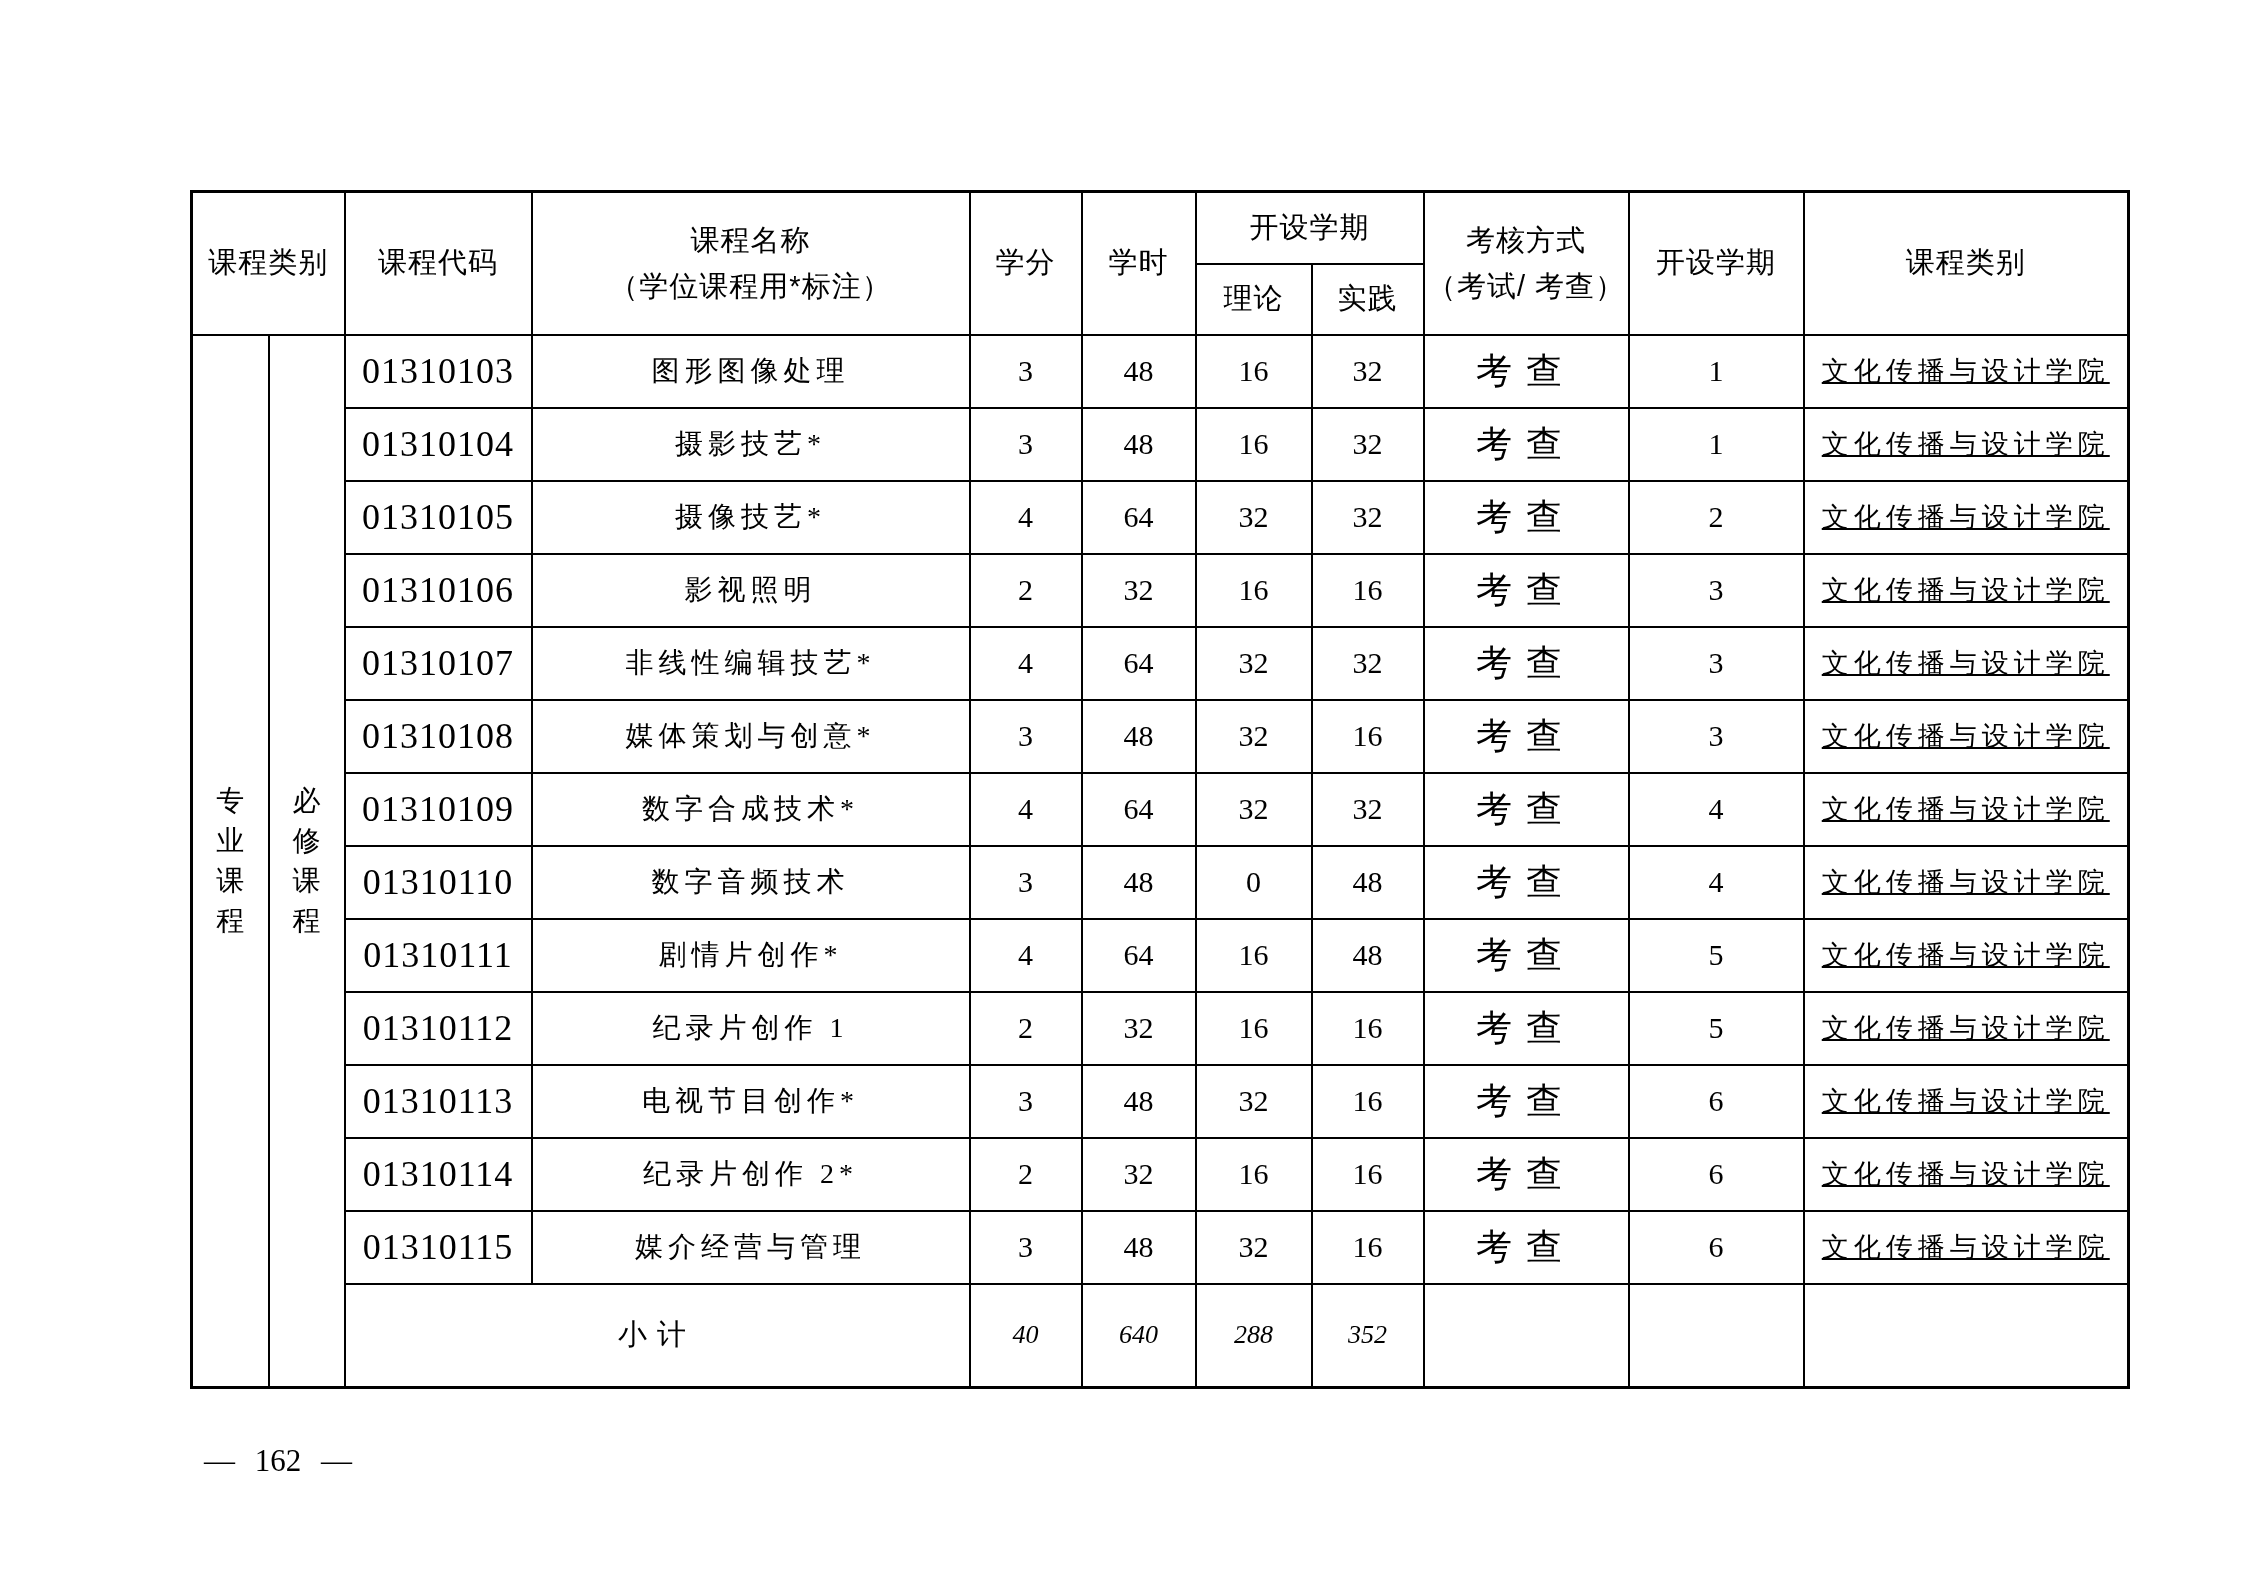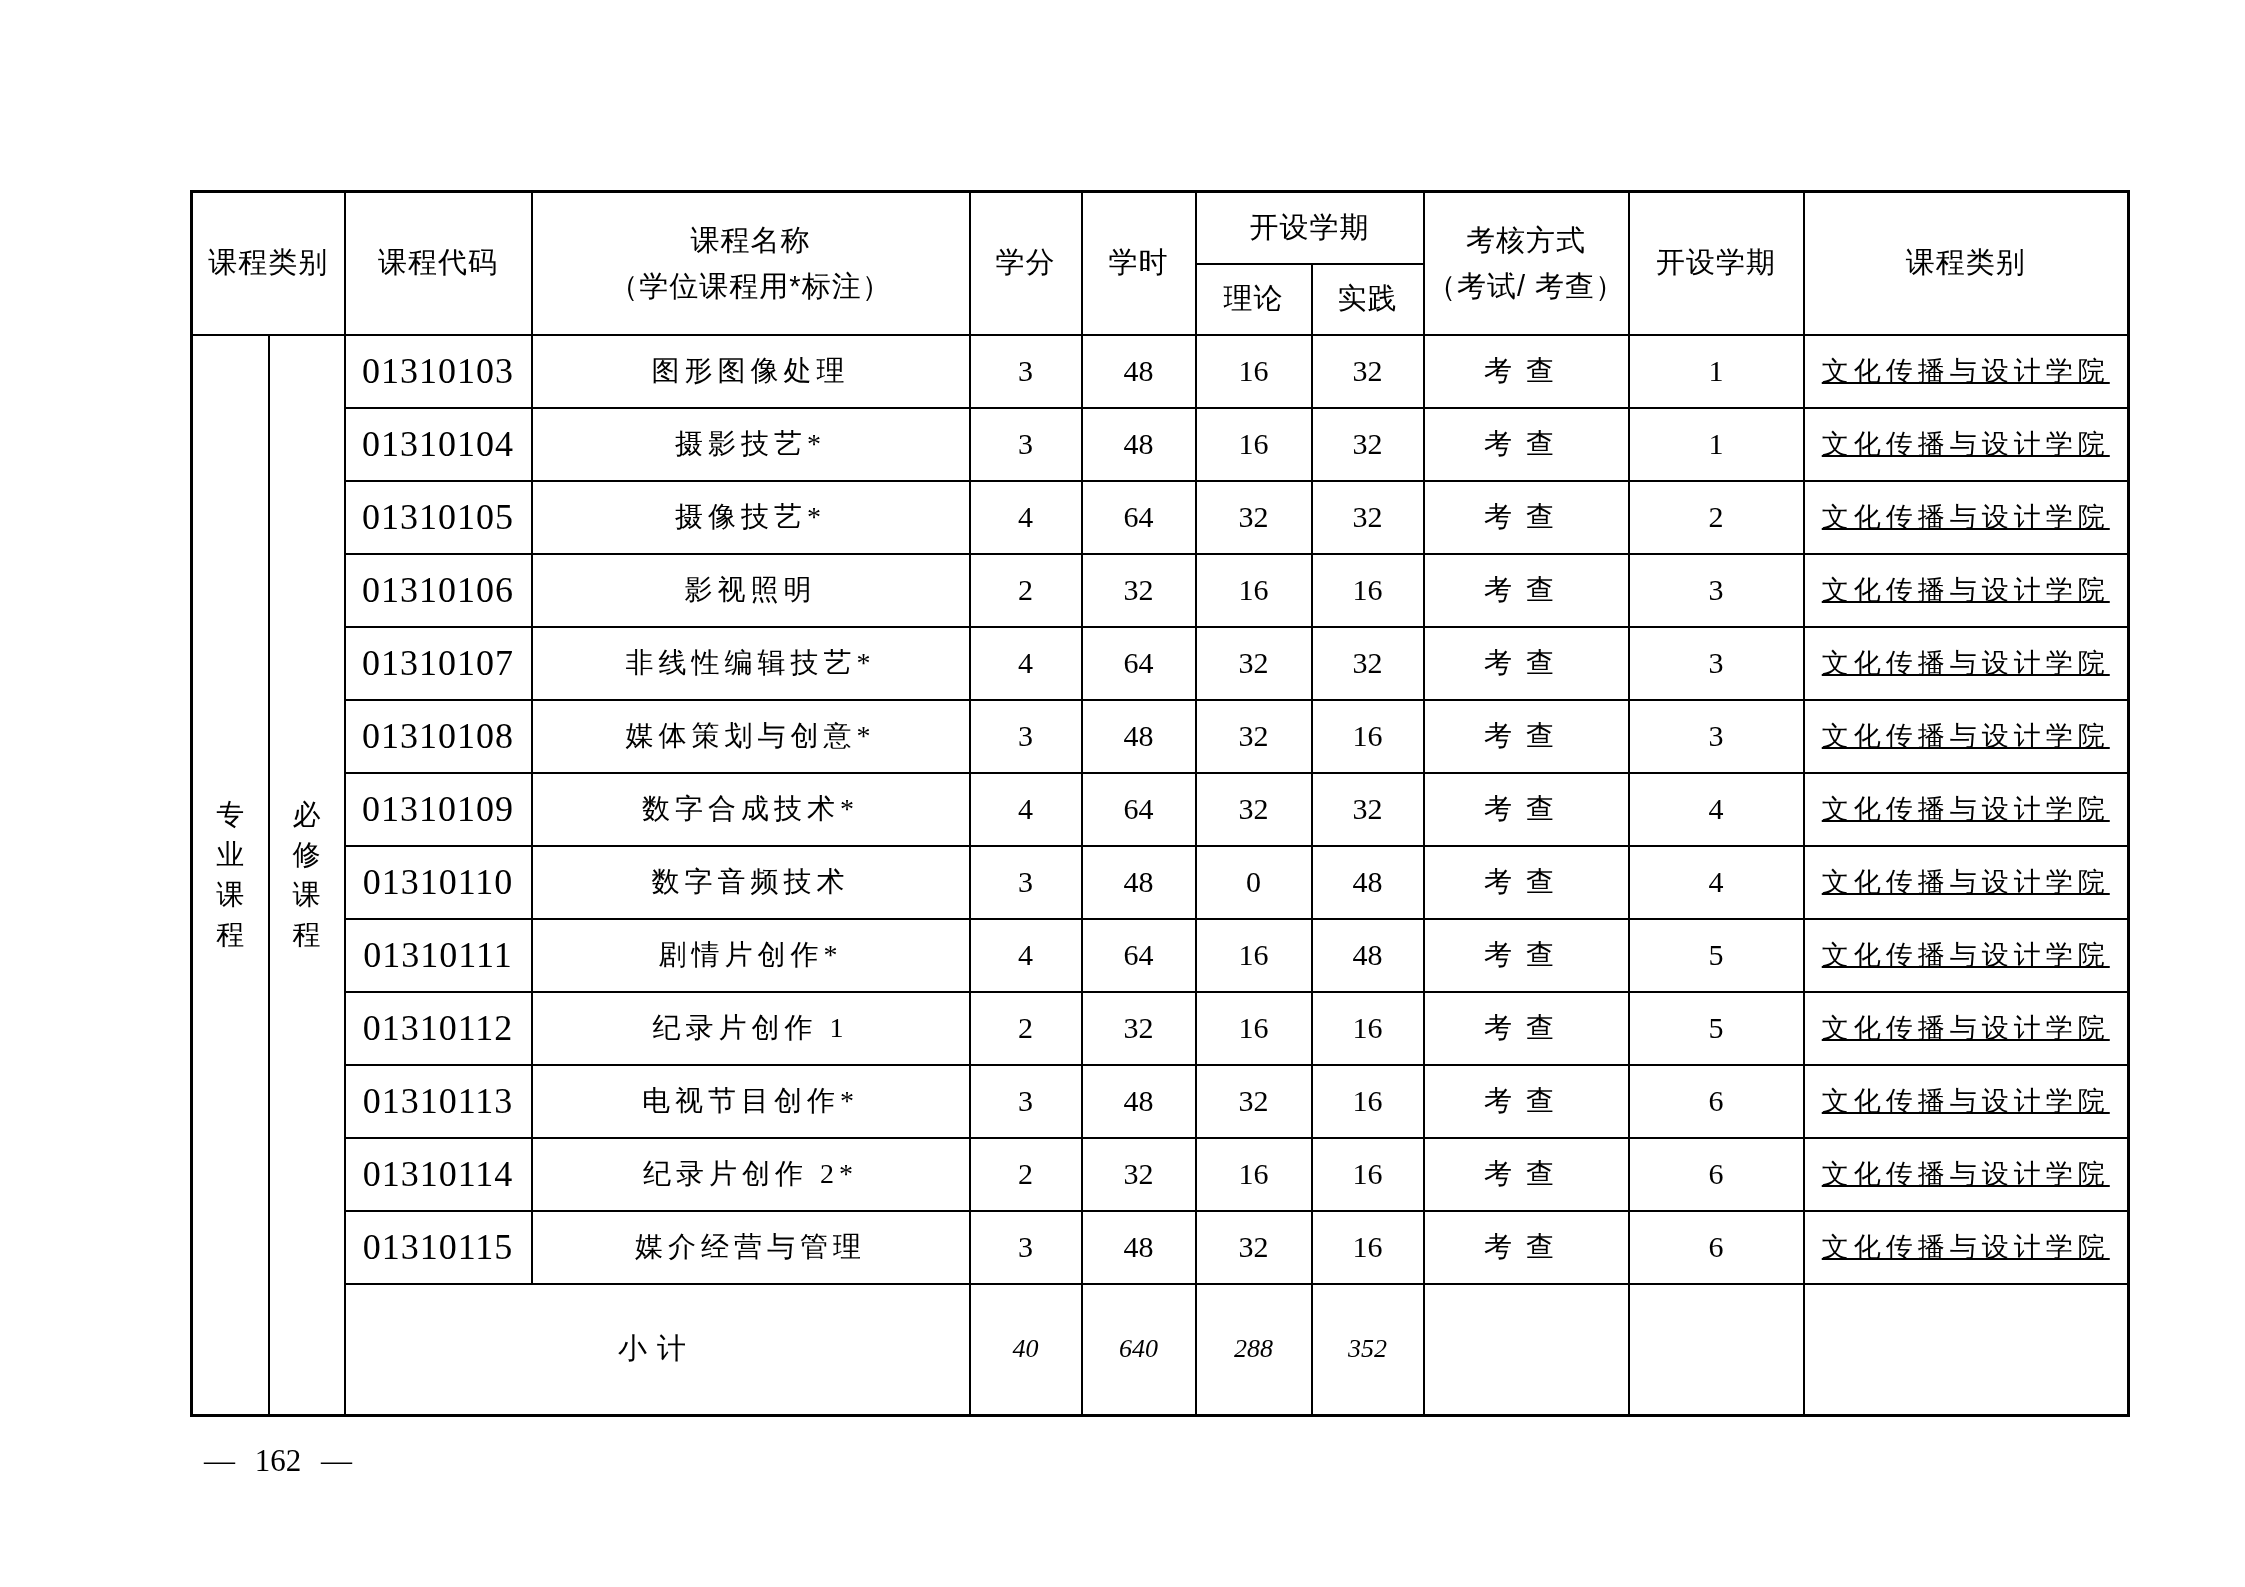--- a/index.html
+++ b/index.html
@@ -35,25 +35,25 @@
   thead tr.hrow2 { height: 71px; }
   th.hd {
     font-family: "Liberation Sans", "DejaVu Sans", sans-serif;
     font-size: 29px;
     font-weight: 600;
     letter-spacing: 1px;
   }
   th.hd .hline { line-height: 46px; }
   
   tbody tr.crow { height: 73px; }
-  tbody tr.totrow { height: 132px; }
+  tbody tr.totrow { height: 104px; }
   td.code { font-size: 36px; letter-spacing: 1px; }
   td.name { font-size: 28px; letter-spacing: 5px; }
   td.num  { font-size: 30px; }
-  td.assess { font-size: 28px; letter-spacing: 14px; }
+  td.assess { font-size: 36px; letter-spacing: 14px; }
   td.sem  { font-size: 30px; }
   td.unit { font-size: 27px; letter-spacing: 5px; text-decoration: underline; }
   td.vertcat { vertical-align: middle; }
   .vwrap {
     display: flex;
     flex-direction: column;
     align-items: center;
     justify-content: center;
     gap: 12px;
   }

